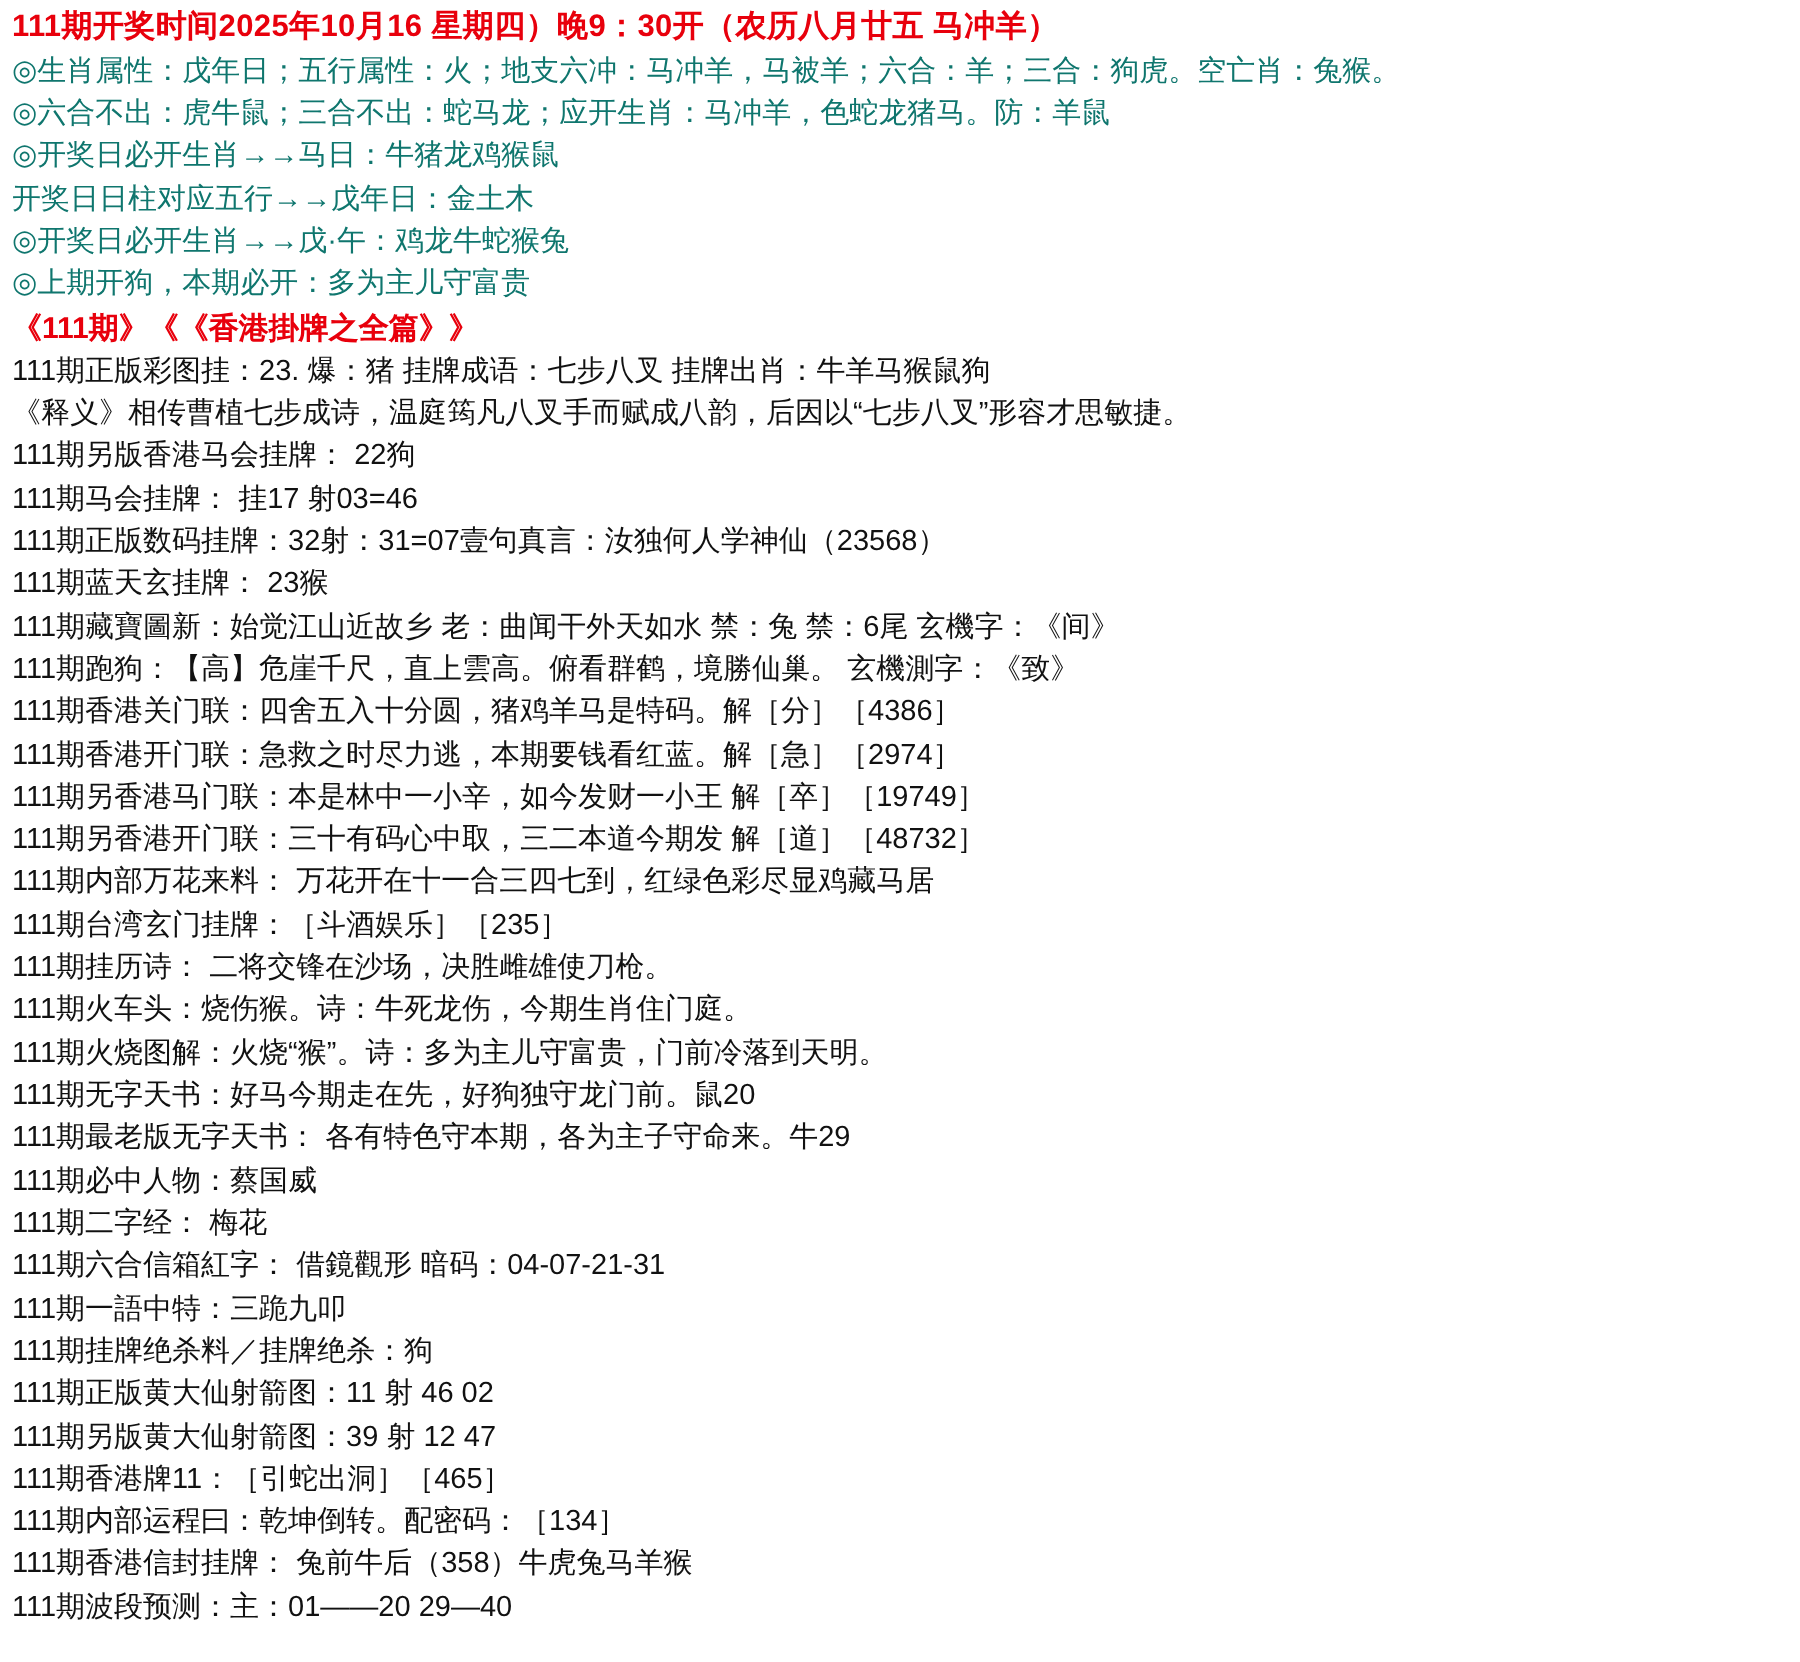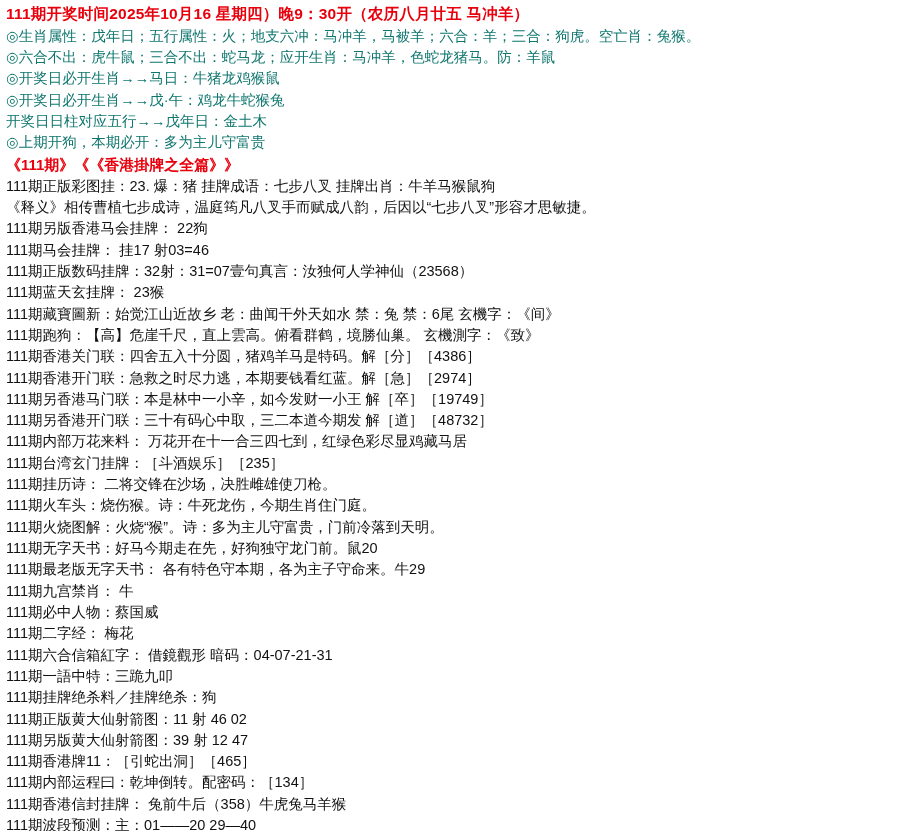--- a/index.html
+++ b/index.html
@@ -39,22 +39,22 @@
 </head>
 <body>
 
 <div class="page">
 
   <div class="line title-line red">111期开奖时间2025年10月16  星期四）晚9：30开（农历八月廿五  马冲羊）</div>
 
   <div class="line blue">◎生肖属性：戊年日；五行属性：火；地支六冲：马冲羊，马被羊；六合：羊；三合：狗虎。空亡肖：兔猴。</div>
   <div class="line blue">◎六合不出：虎牛鼠；三合不出：蛇马龙；应开生肖：马冲羊，色蛇龙猪马。防：羊鼠</div>
   <div class="line blue">◎开奖日必开生肖→→马日：牛猪龙鸡猴鼠</div>
+  <div class="line blue">开奖日日柱对应五行→→戊年日：金土木</div>
   <div class="line blue">◎开奖日必开生肖→→戊·午：鸡龙牛蛇猴兔</div>
-  <div class="line blue">开奖日日柱对应五行→→戊年日：金土木</div>
   <div class="line blue">◎上期开狗，本期必开：多为主儿守富贵</div>
 
   <div class="line sec-title red">《111期》《《香港掛牌之全篇》》</div>
 
   <div class="line">111期正版彩图挂：23. 爆：猪  挂牌成语：七步八叉  挂牌出肖：牛羊马猴鼠狗</div>
   <div class="line">《释义》相传曹植七步成诗，温庭筠凡八叉手而赋成八韵，后因以“七步八叉”形容才思敏捷。</div>
   <div class="line">111期另版香港马会挂牌：  22狗</div>
   <div class="line">111期马会挂牌：  挂17  射03=46</div>
   <div class="line">111期正版数码挂牌：32射：31=07壹句真言：汝独何人学神仙（23568）</div>
   <div class="line">111期蓝天玄挂牌：  23猴</div>
@@ -64,21 +64,20 @@
   <div class="line">111期香港开门联：急救之时尽力逃，本期要钱看红蓝。解［急］［2974］</div>
   <div class="line">111期另香港马门联：本是林中一小辛，如今发财一小王  解［卒］［19749］</div>
   <div class="line">111期另香港开门联：三十有码心中取，三二本道今期发  解［道］［48732］</div>
   <div class="line">111期内部万花来料：  万花开在十一合三四七到，红绿色彩尽显鸡藏马居</div>
   <div class="line">111期台湾玄门挂牌：［斗酒娱乐］［235］</div>
   <div class="line">111期挂历诗：  二将交锋在沙场，决胜雌雄使刀枪。</div>
   <div class="line">111期火车头：烧伤猴。诗：牛死龙伤，今期生肖住门庭。</div>
   <div class="line">111期火烧图解：火烧“猴”。诗：多为主儿守富贵，门前冷落到天明。</div>
   <div class="line">111期无字天书：好马今期走在先，好狗独守龙门前。鼠20</div>
   <div class="line">111期最老版无字天书：  各有特色守本期，各为主子守命来。牛29</div>
-  <div class="line">111期九宫禁肖：  牛</div>
   <div class="line">111期必中人物：蔡国威</div>
   <div class="line">111期二字经：  梅花</div>
   <div class="line">111期六合信箱紅字：  借鏡觀形   暗码：04-07-21-31</div>
   <div class="line">111期一語中特：三跪九叩</div>
   <div class="line">111期挂牌绝杀料／挂牌绝杀：狗</div>
   <div class="line">111期正版黄大仙射箭图：11  射  46  02</div>
   <div class="line">111期另版黄大仙射箭图：39  射  12  47</div>
   <div class="line">111期香港牌11：［引蛇出洞］［465］</div>
   <div class="line">111期内部运程曰：乾坤倒转。配密码：［134］</div>
   <div class="line">111期香港信封挂牌：  兔前牛后（358）牛虎兔马羊猴</div>

